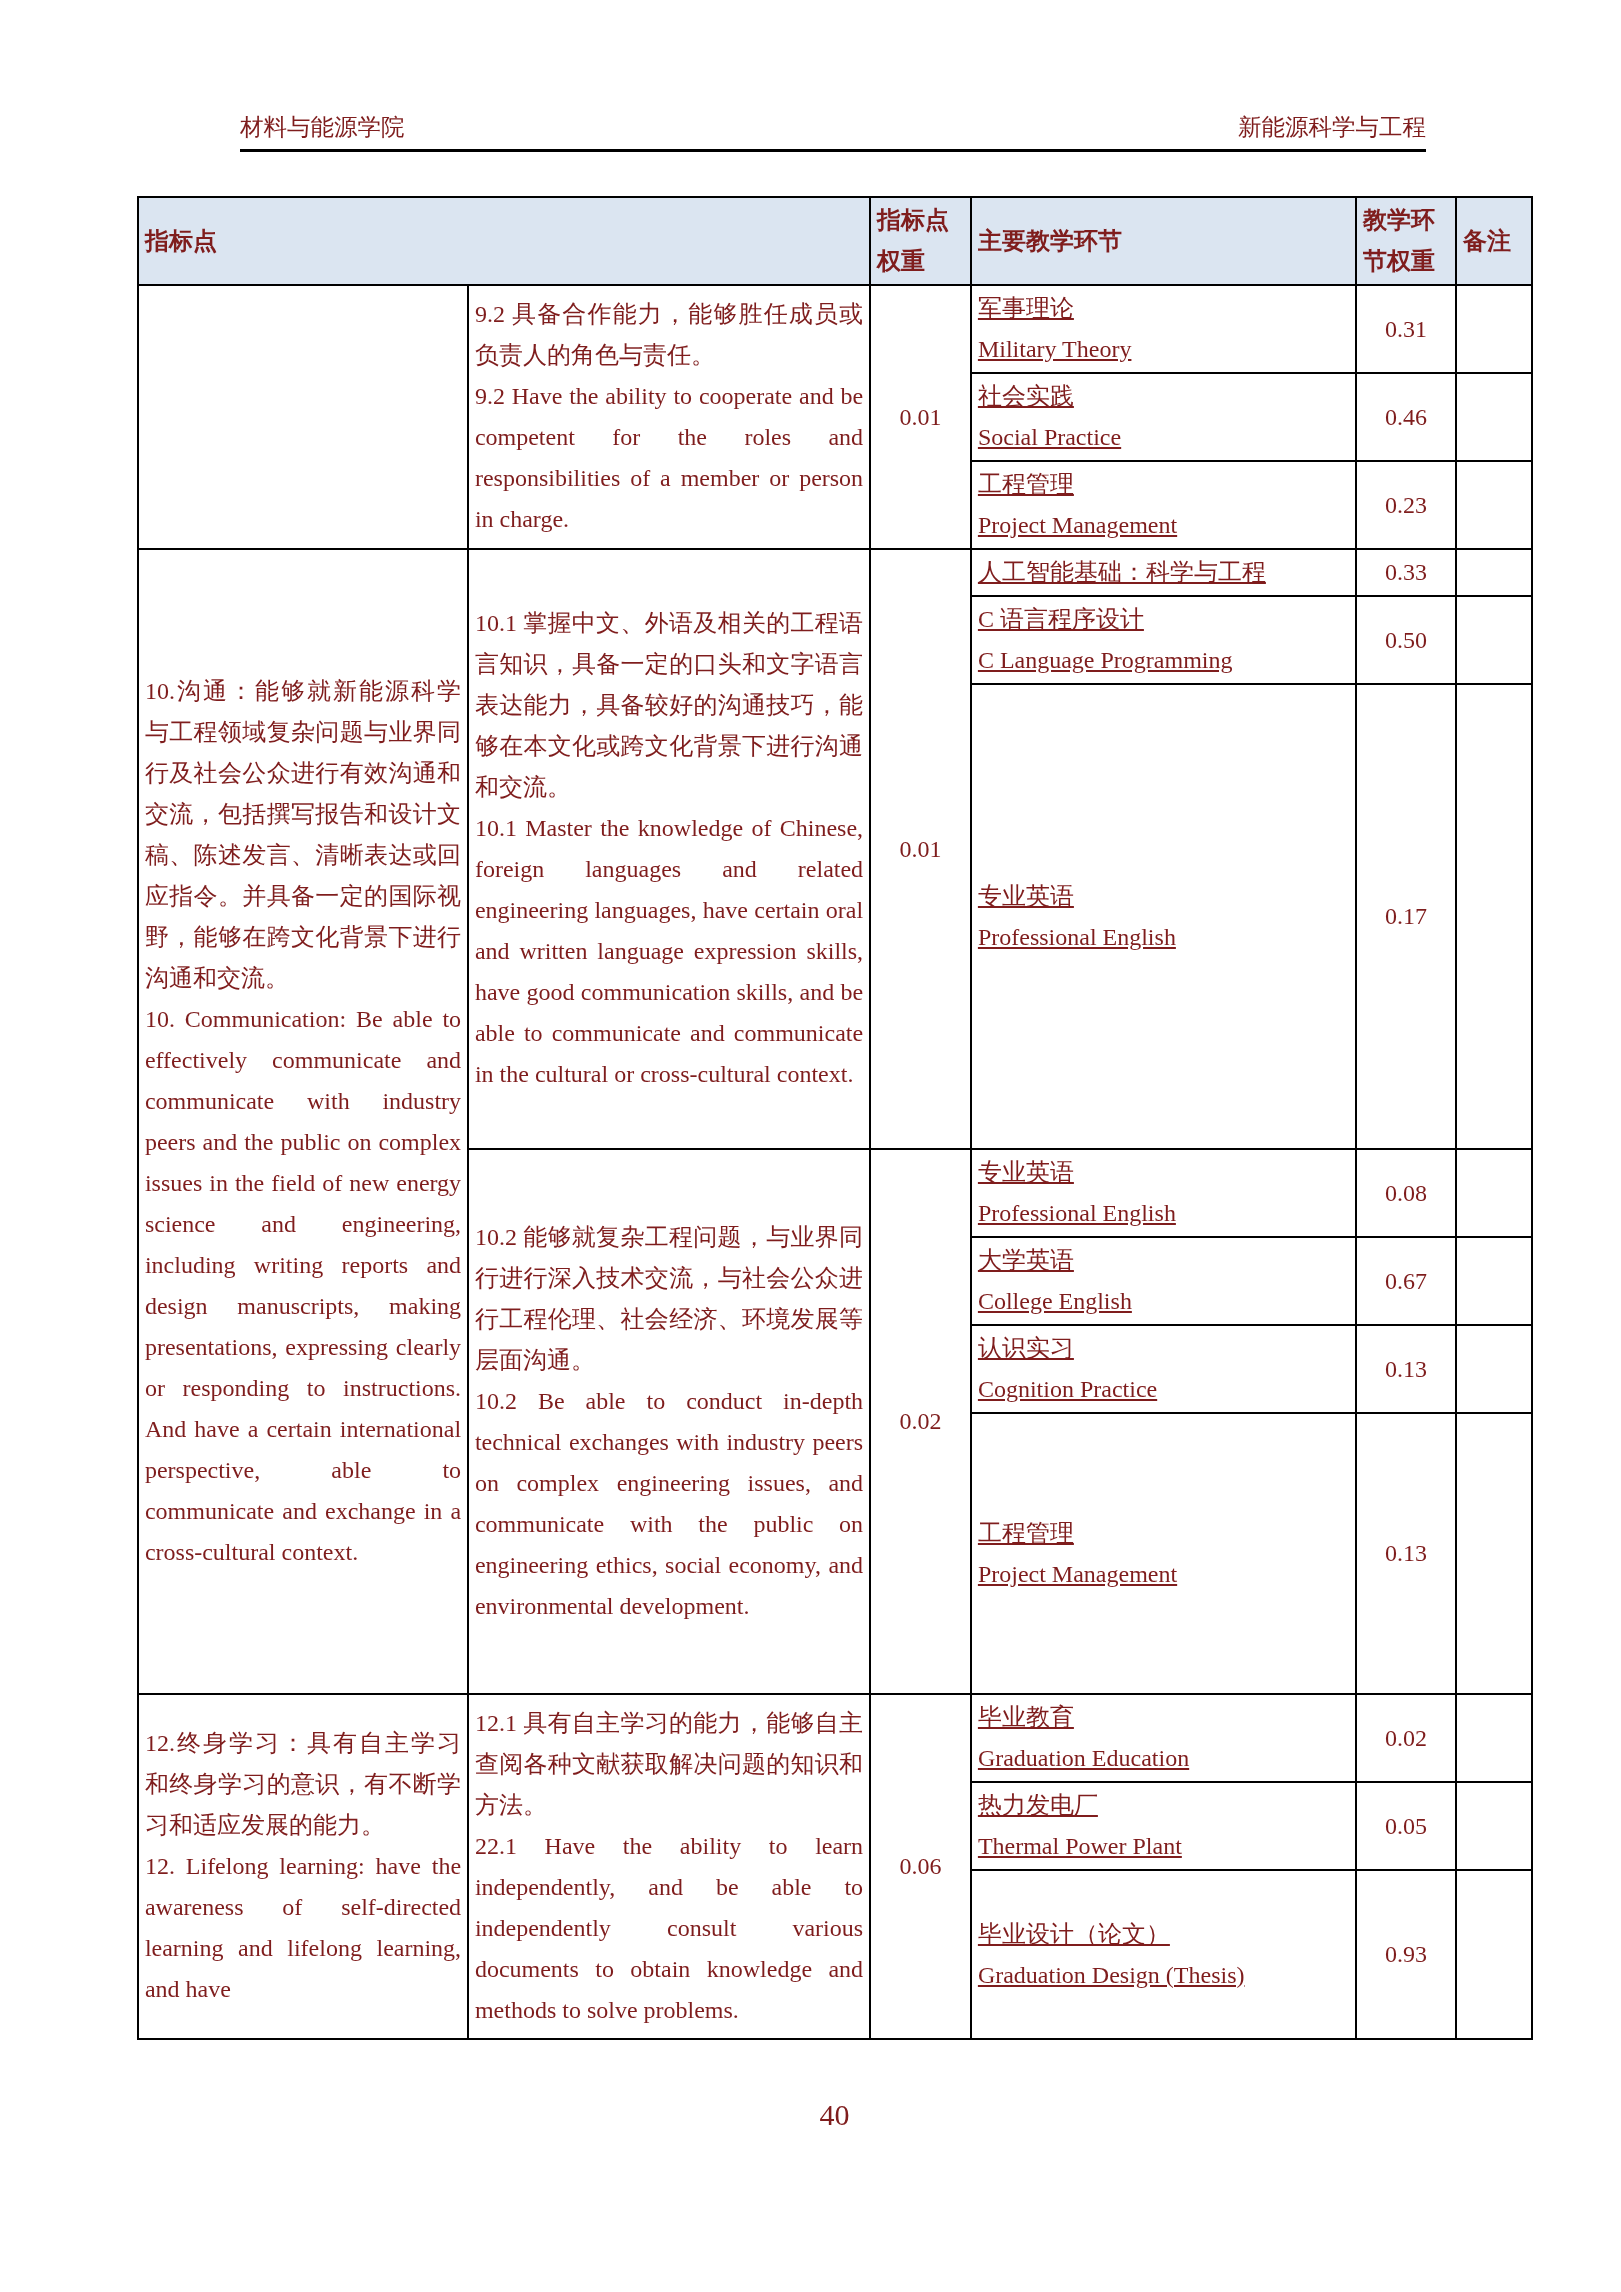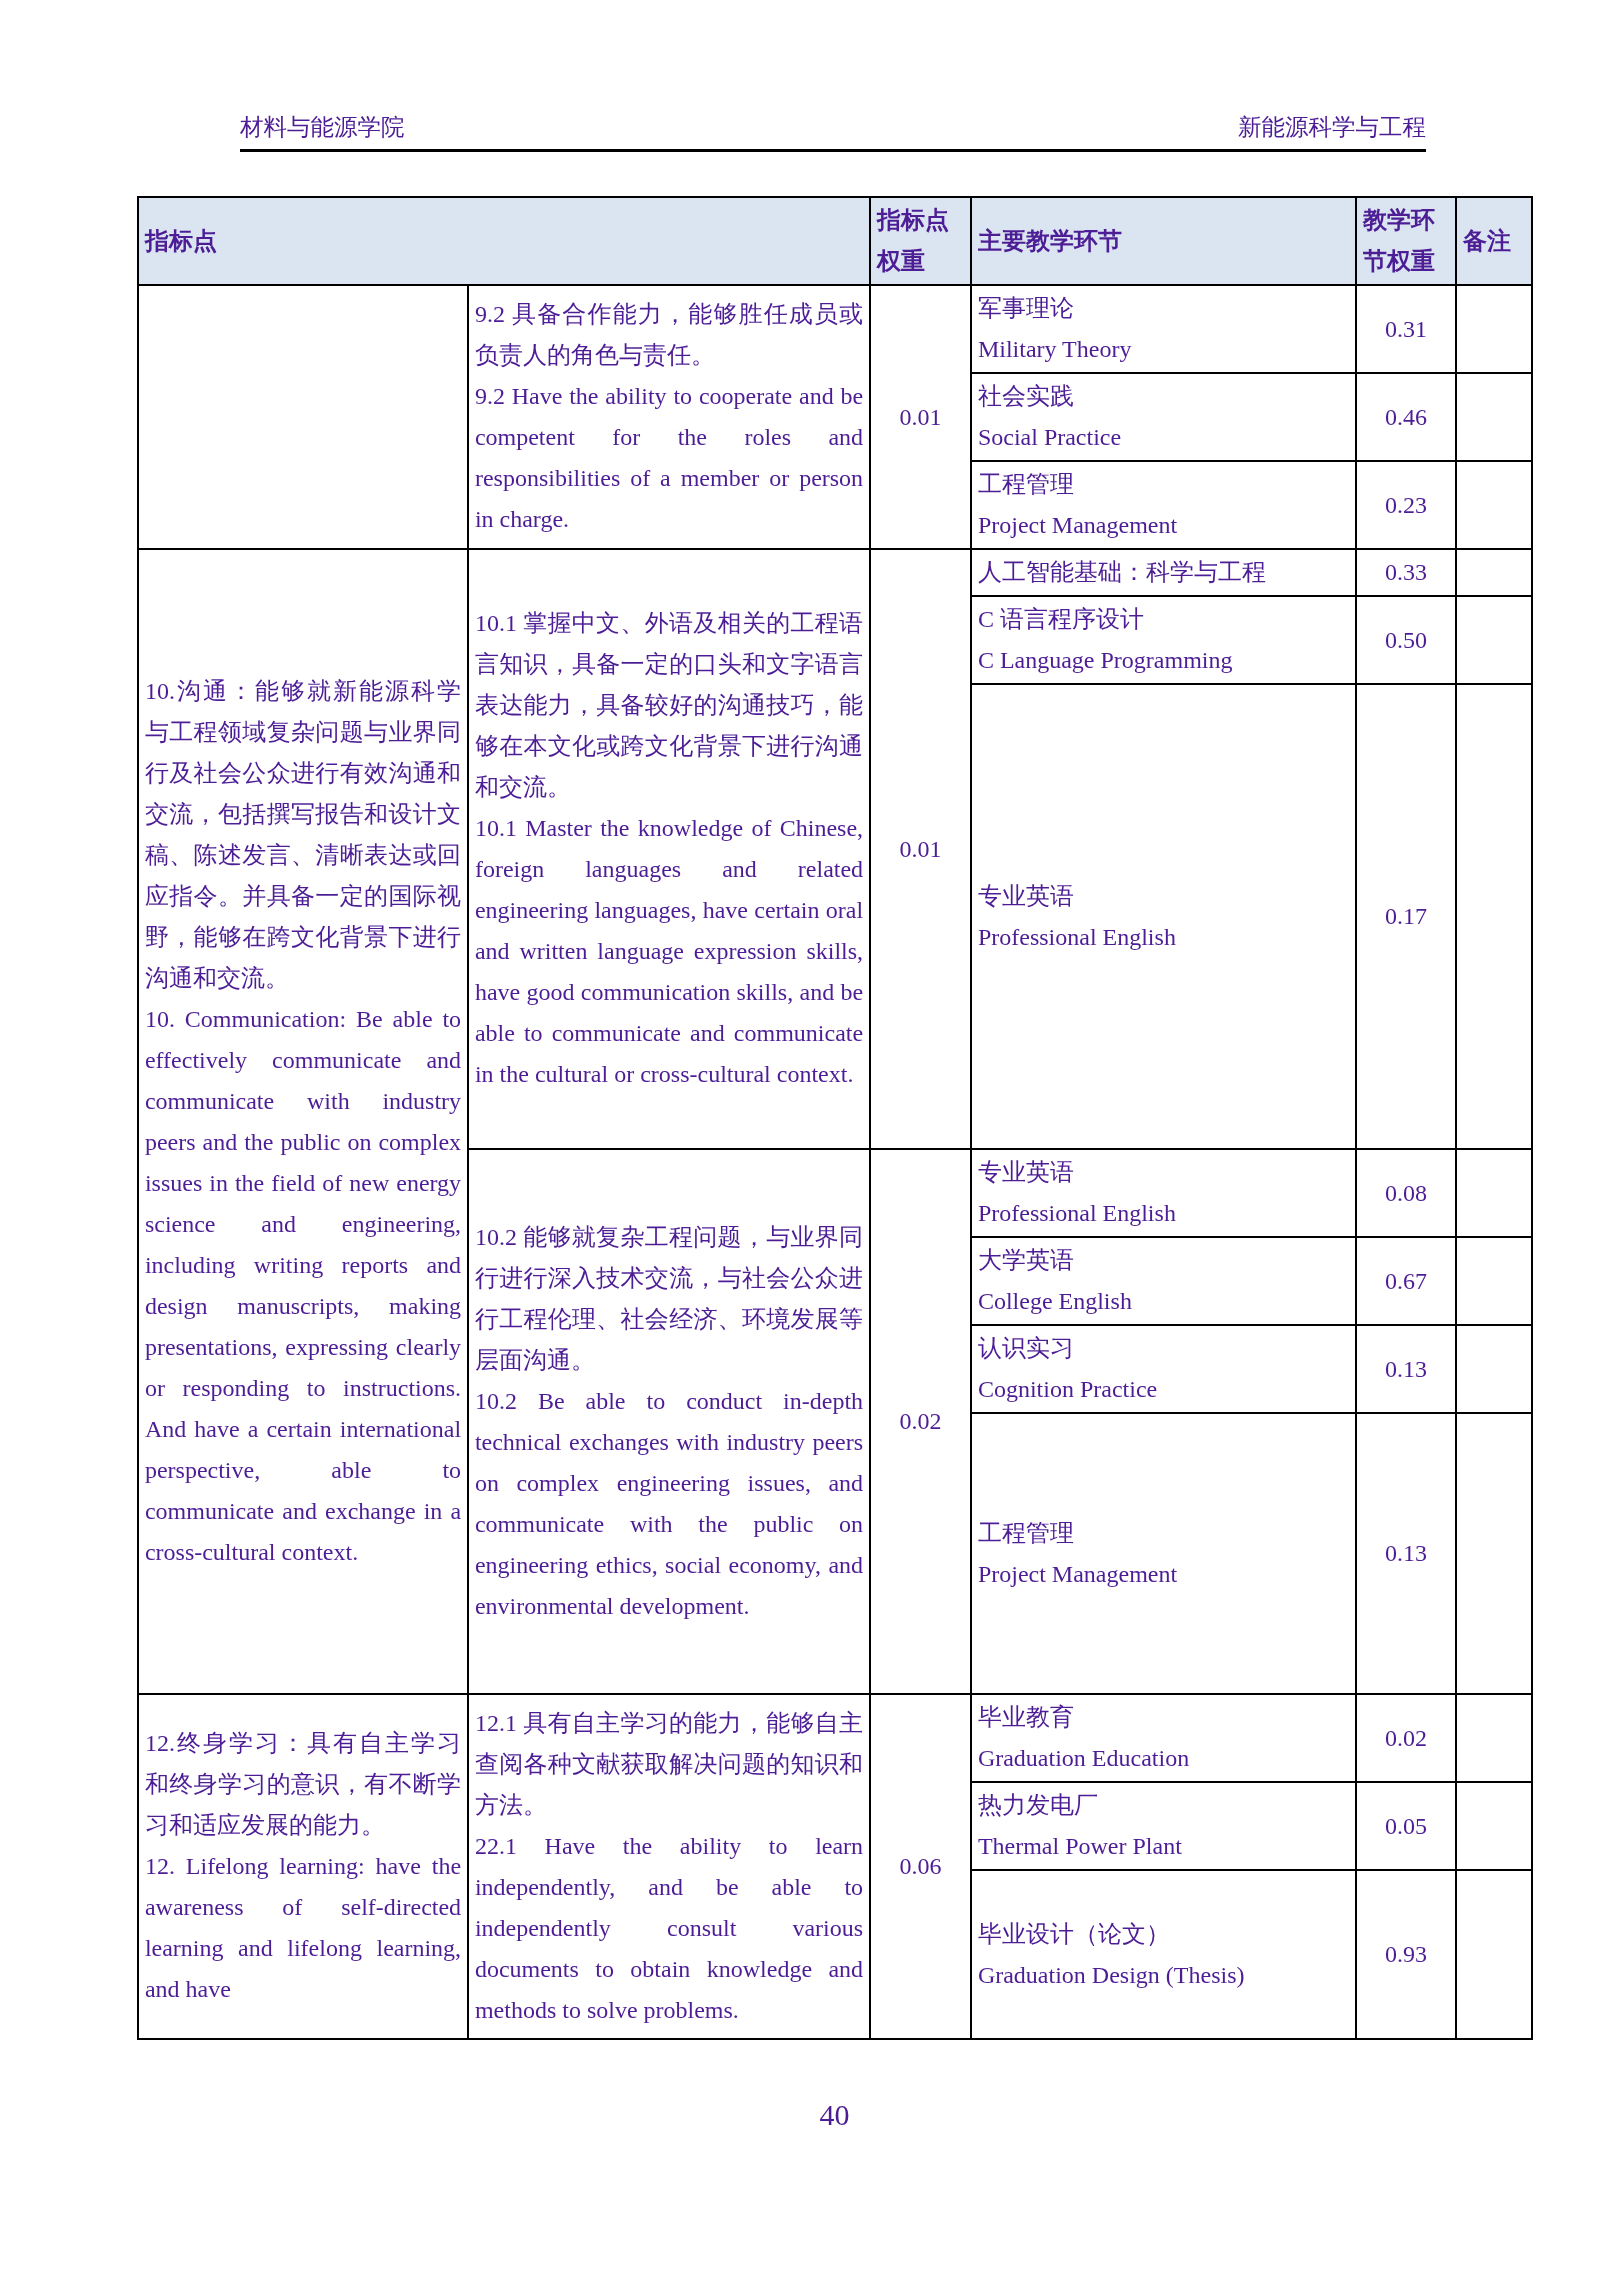--- a/index.html
+++ b/index.html
@@ -2,21 +2,21 @@
 <html><head>
 <meta charset="utf-8">
 <style>
   html,body{margin:0;padding:0;background:#ffffff;}
   .page{
     position:relative;
     width:1578px;
     height:2293px;
     background:#ffffff;
     font-family:"Liberation Serif","DejaVu Serif",serif;
-    color:#4c1d95;
+    color:#7f1d1d;
     overflow:hidden;
   }
   
   .doc-header{
     position:absolute;
     left:240px;
     top:110px;
     width:1186px;
     display:flex;
     justify-content:space-between;
@@ -50,20 +50,21 @@
     vertical-align:middle;
   }
   td.txt{
     vertical-align:top;
     text-align:justify;
   }
   td.txt.mid{vertical-align:middle;margin-top:33px;}
   td.course{
     vertical-align:middle;
     text-align:left;
+    text-decoration:underline;
   }
   td.course .one-line{line-height:37px;}
   td.weight{
     vertical-align:middle;
     text-align:center;
   }
   
   .page-number{
     position:absolute;
     left:137px;

